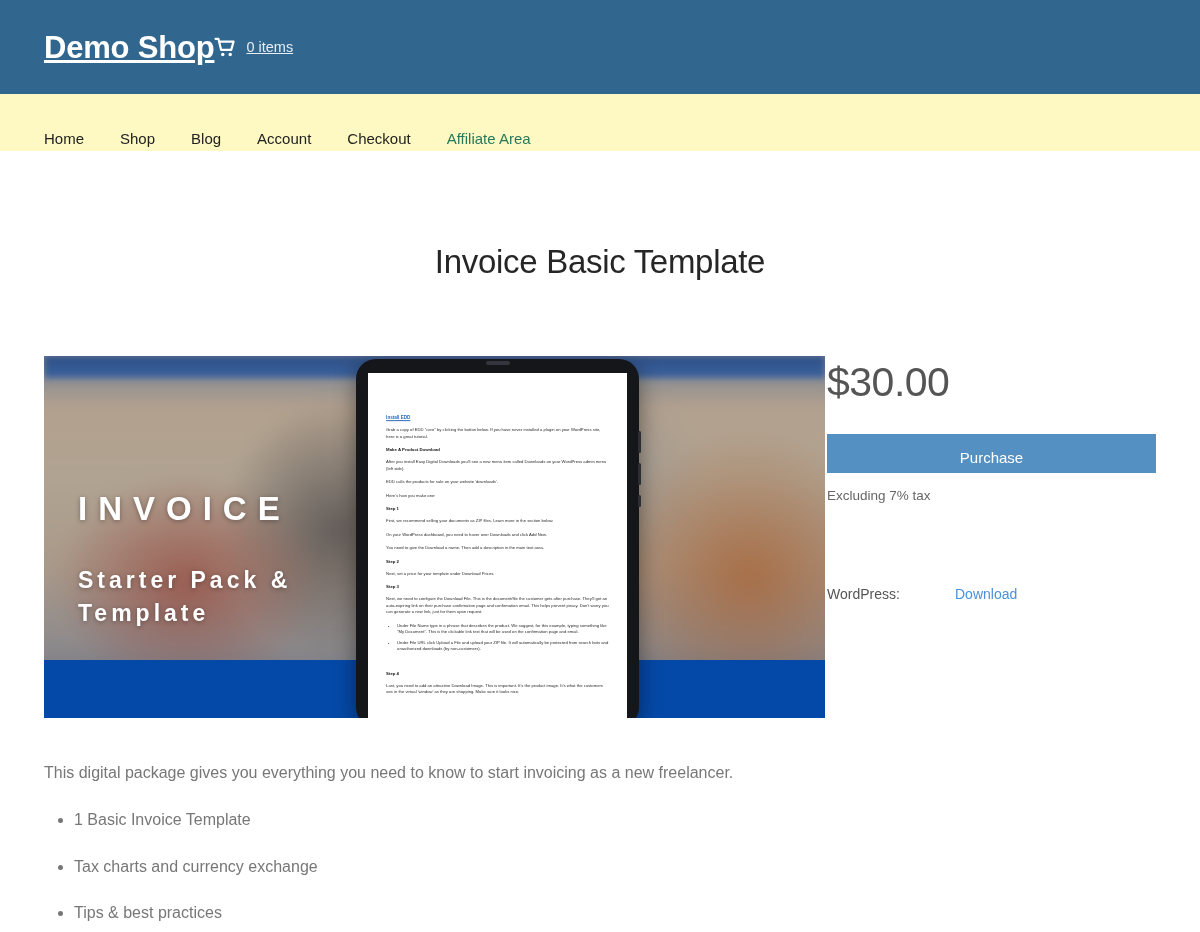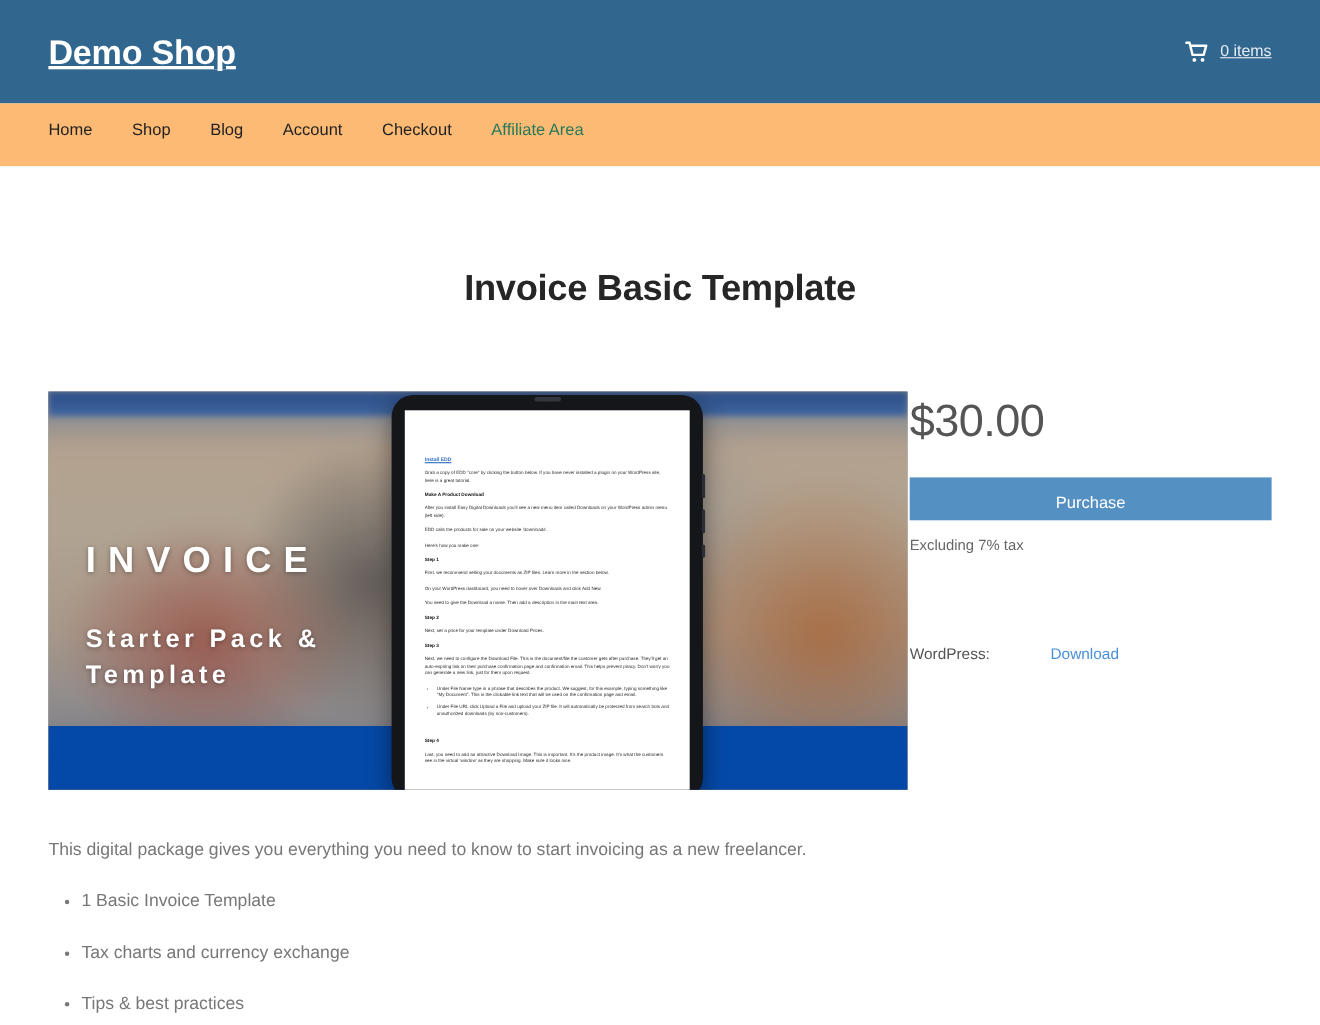--- a/index.html
+++ b/index.html
@@ -11,21 +11,20 @@
     font-family: "Liberation Sans", "DejaVu Sans", sans-serif;
     overflow: hidden;
   }
 
   
   .site-header {
     height: 94px;
     background: #31678f;
     display: flex;
     align-items: center;
-    justify-content: space-between;
     padding: 0 44px;
   }
   .site-title {
     color: #ffffff;
     font-size: 31px;
     font-weight: bold;
     letter-spacing: -0.2px;
     line-height: 1;
   }
   .cart {
@@ -34,45 +33,45 @@
     gap: 9px;
     color: #e9eef3;
     font-size: 14px;
   }
   .cart-icon { width: 23px; height: 20px; display: block; }
   .cart-count { color: #e6ecf2; font-size: 14.5px; }
 
   
   .site-nav {
     height: 57px;
-    background: #fdba74;
-    display: flex;
-    align-items: flex-start;
-    padding: 16px 44px;
+    background: #fef9c3;
+    display: flex;
+    align-items: flex-end;
+    padding: 4px 44px;
   }
   .nav-list { display: flex; align-items: center; gap: 0; }
   .nav-item {
     font-size: 15px;
     color: #222222;
     padding: 0 22px 0 0;
     margin-right: 14px;
     text-decoration: none;
     white-space: nowrap;
   }
   .nav-item:last-child { margin-right: 0; padding-right: 0; }
   .nav-item.accent { color: #26795a; }
 
   
   .page {
     padding: 0 44px;
   }
   .product-title {
     text-align: center;
     font-size: 33px;
-    font-weight: bold;
+    font-weight: normal;
     color: #262626;
     margin: 92px 0 0 0;
     letter-spacing: -0.3px;
   }
 
   .product-grid {
     display: flex;
     margin-top: 75px;
     align-items: flex-start;
   }

